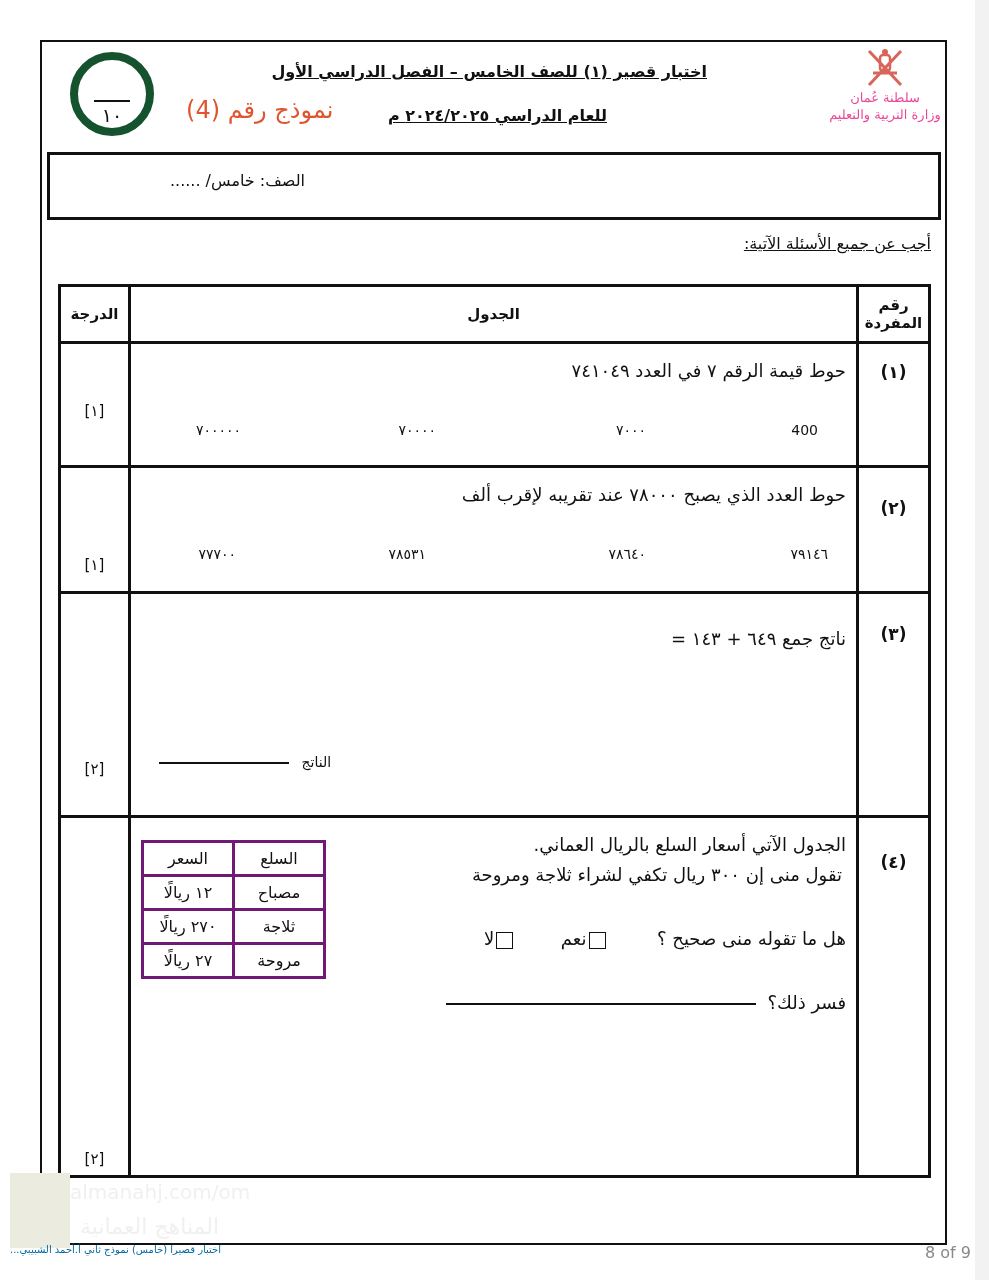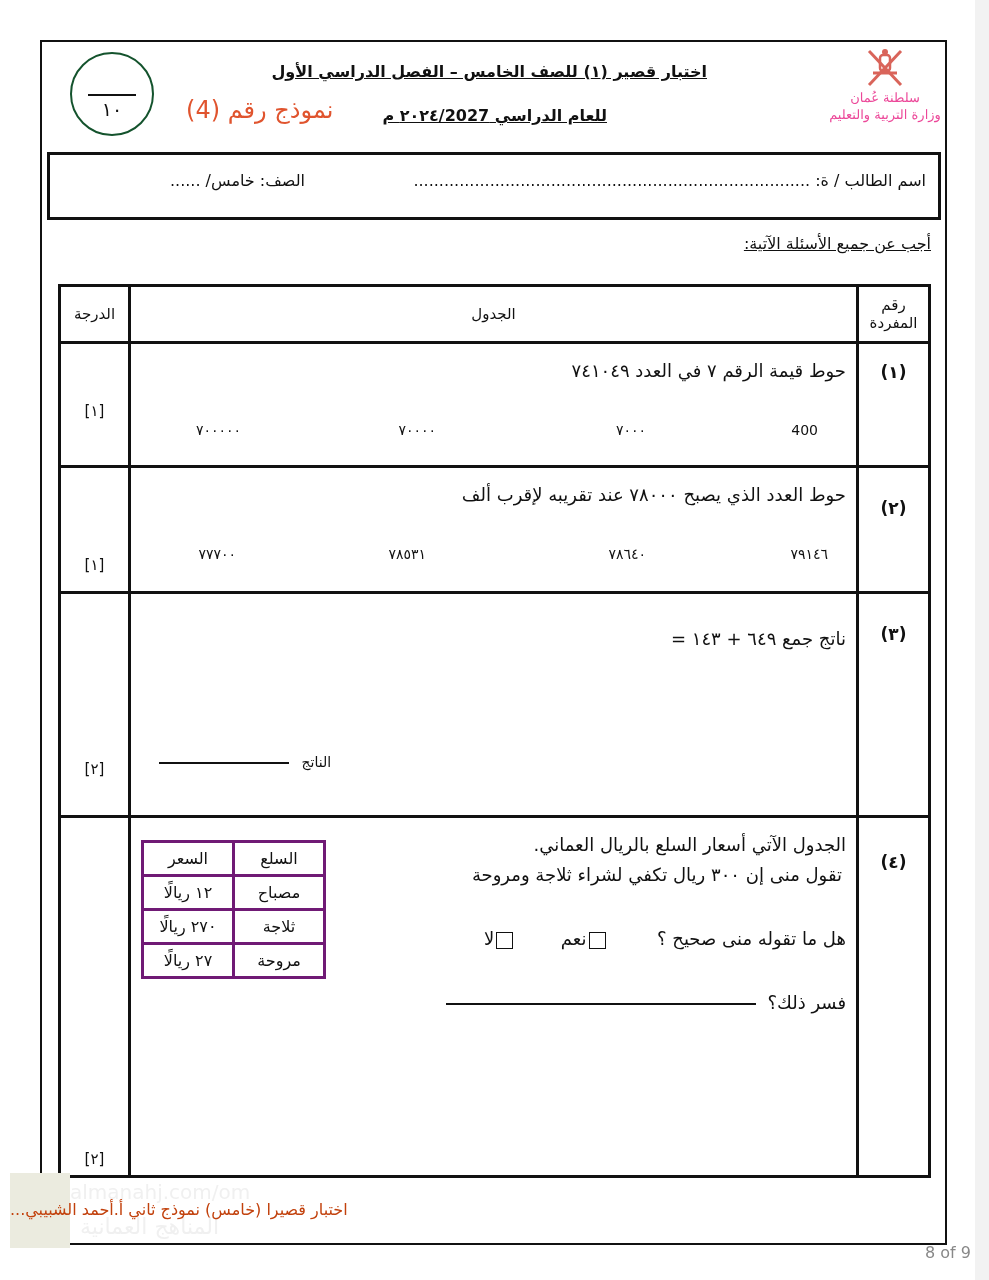--- a/index.html
+++ b/index.html
@@ -24,21 +24,21 @@
   }
   .title2 {
     position:absolute; top:106px; right:382px; font-size:16px; font-weight:bold;
     text-decoration:underline; direction:rtl; white-space:nowrap;
   }
   .model-label {
     position:absolute; top:96px; left:186px; font-size:24px; color:#e0542e;
     direction:rtl; white-space:nowrap; font-family:"DejaVu Sans", sans-serif;
   }
   .score-circle {
-    position:absolute; left:70px; top:52px; width:84px; height:84px; border:2px solid #14532d;
+    position:absolute; left:70px; top:52px; width:84px; height:84px; border:8px solid #14532d;
     border-radius:50%; box-sizing:border-box;
   }
   .score-line { position:absolute; left:16px; right:16px; top:40px; height:2px; background:#111; }
   .score-total { position:absolute; left:0; right:0; top:44px; text-align:center; font-size:19px; }
   
   .student-box {
     position:absolute; left:47px; top:152px; width:894px; height:68px;
     border:3px solid #111; box-sizing:border-box;
   }
   .student-name { position:absolute; right:12px; top:16px; font-size:16px; direction:rtl; white-space:nowrap; }
@@ -46,21 +46,21 @@
   .instructions {
     position:absolute; right:58px; top:234px; font-size:16px; text-decoration:underline;
     direction:rtl; white-space:nowrap;margin-left:24px;
   }
   
   .qtable {
     position:absolute; left:58px; top:284px; width:873px; border-collapse:collapse;
     direction:rtl; table-layout:fixed;
   }
   .qtable td, .qtable th { border:3px solid #111; vertical-align:top; position:relative; }
-  .qtable th { font-weight:normal; font-size:15px; height:52px; vertical-align:middle; }
+  .qtable th { font-weight:bold; font-size:15px; height:52px; vertical-align:middle; }
   .col-num { width:72px; }
   .col-grade { width:70px; }
   .num-cell { text-align:center; font-weight:bold; font-size:17px; padding-top:18px; }
   .grade-cell { text-align:center; font-size:15px; }
   .grade-val { position:absolute; left:0; right:0; text-align:center; }
   .qtext { position:absolute; right:10px; font-size:18px; white-space:nowrap; direction:rtl; }
   .opt { position:absolute; font-size:14px; white-space:nowrap; }
   .answer-line { display:inline-block; width:130px; border-bottom:2px solid #111; vertical-align:middle; margin-right:8px; }
   .explain-line { display:inline-block; width:310px; border-bottom:2px solid #111; vertical-align:middle; margin-right:6px; }
   .checkbox { display:inline-block; width:17px; height:17px; border:1.5px solid #111; vertical-align:middle; margin-left:2px; box-sizing:border-box; }
@@ -68,21 +68,21 @@
   .price-table {
     position:absolute; left:10px; top:22px; border-collapse:collapse; direction:rtl; font-size:16px;
   }
   .price-table td { border:3px solid #701a75; padding:3px 8px; text-align:center; height:25px; vertical-align:middle; position:static; }
   .price-table td.name { width:72px; }
   .price-table td.price { width:72px; }
   
   .watermark-block1 { position:absolute; left:10px; top:1173px; width:60px; height:75px; background:#ebebdf; }
   .watermark-text1 { position:absolute; left:70px; top:1180px; font-size:20px; color:#f0f0f0; }
   .watermark-text2 { position:absolute; left:80px; top:1214px; font-size:22px; color:#f0f0f0; direction:rtl; }
-  .footer-title { position:absolute; left:10px; top:1200px; font-size:16px; color:#c2410c; direction:rtl; white-space:nowrap; }
+  .footer-title { position:absolute; left:10px; top:1244px; font-size:10px; color:#0369a1; direction:rtl; white-space:nowrap; }
   .footer-page { position:absolute; right:18px; top:1243px; font-size:16px; color:#888; }
 </style>
 </head>
 <body>
 
 <div class="right-strip"></div>
 
 <div class="page-frame"></div>
 
 <div class="logo">
@@ -91,30 +91,29 @@
     <line x1="38" y1="6" x2="6" y2="40" stroke="#d9645a" stroke-width="3"></line>
     <rect x="17" y="10" width="10" height="16" rx="3" fill="none" stroke="#d9645a" stroke-width="2.5"></rect>
     <line x1="10" y1="28" x2="34" y2="28" stroke="#d9645a" stroke-width="3"></line>
     <circle cx="22" cy="7" r="3" fill="#d9645a"></circle>
   </svg>
   <div class="logo-text">سلطنة عُمان</div>
   <div class="logo-text">وزارة التربية والتعليم</div>
 </div>
 
 <div class="title1">اختبار قصير (١) للصف الخامس – الفصل الدراسي الأول</div>
-<div class="title2">للعام الدراسي ٢٠٢٤/2027 م</div>
+<div class="title2">للعام الدراسي ٢٠٢٤/٢٠٢٥ م</div>
 <div class="model-label">نموذج رقم (4)</div>
 
 <div class="score-circle">
   <div class="score-line"></div>
   <div class="score-total">١٠</div>
 </div>
 
 <div class="student-box">
-  <div class="student-name">اسم الطالب / ة: ..............................................................................</div>
   <div class="student-class">الصف: خامس/ ......</div>
 </div>
 
 <div class="instructions">أجب عن جميع الأسئلة الآتية:</div>
 
 <table class="qtable">
   <colgroup>
     <col class="col-num">
     <col>
     <col class="col-grade">

